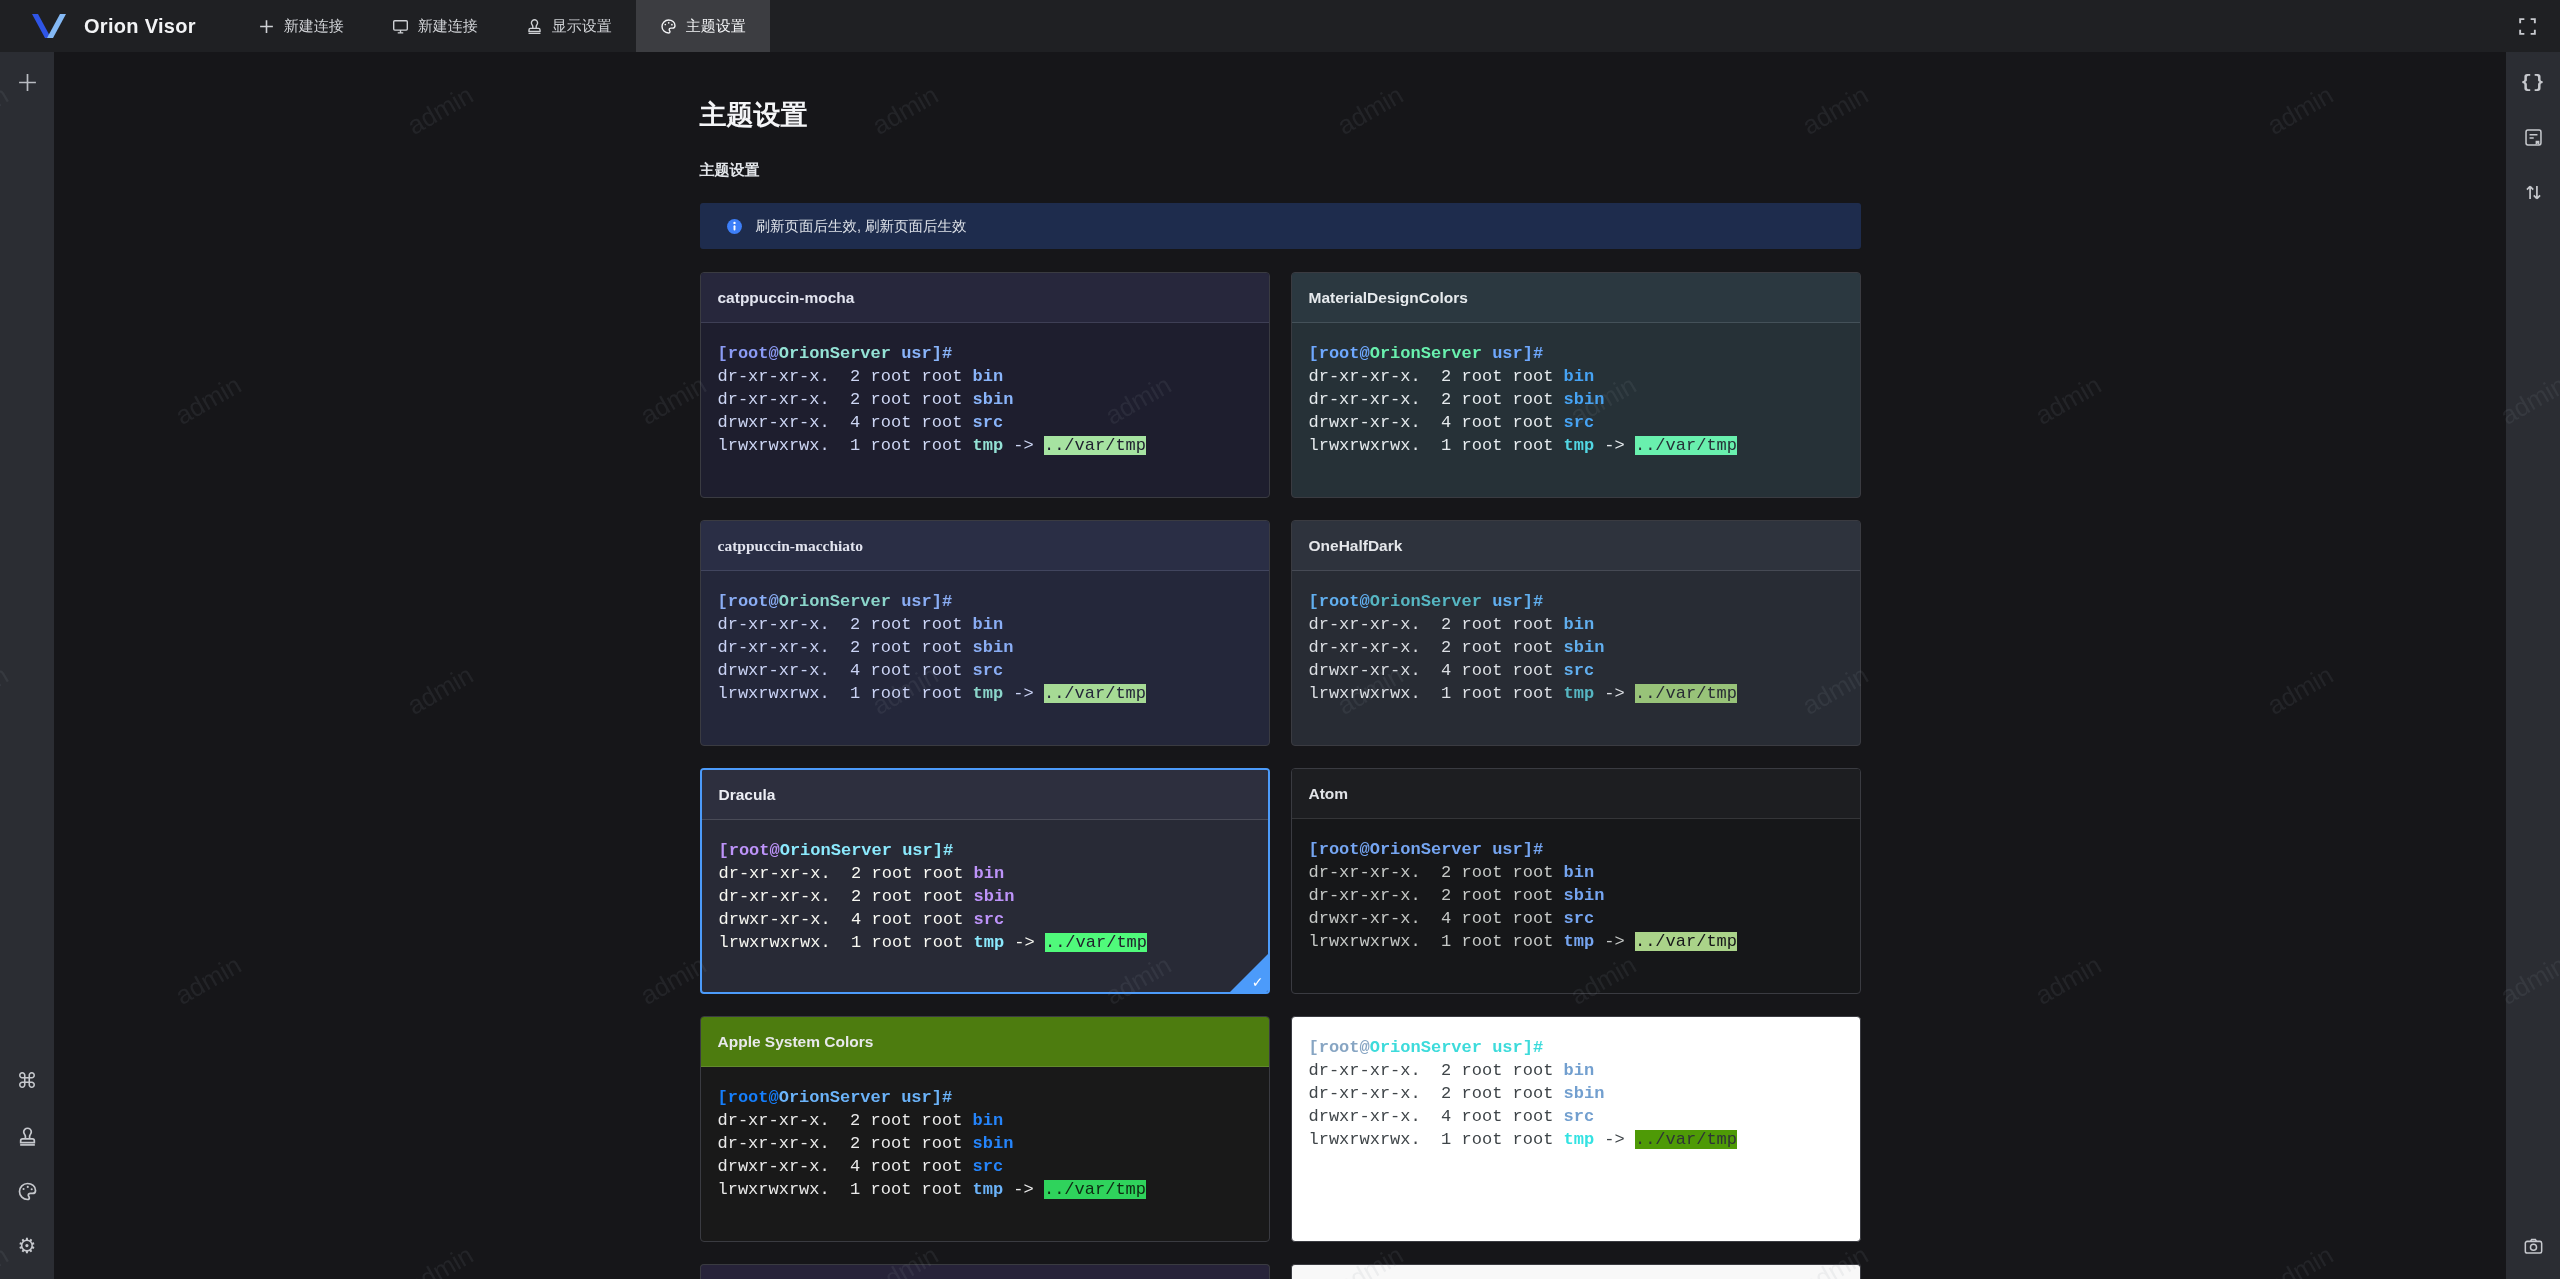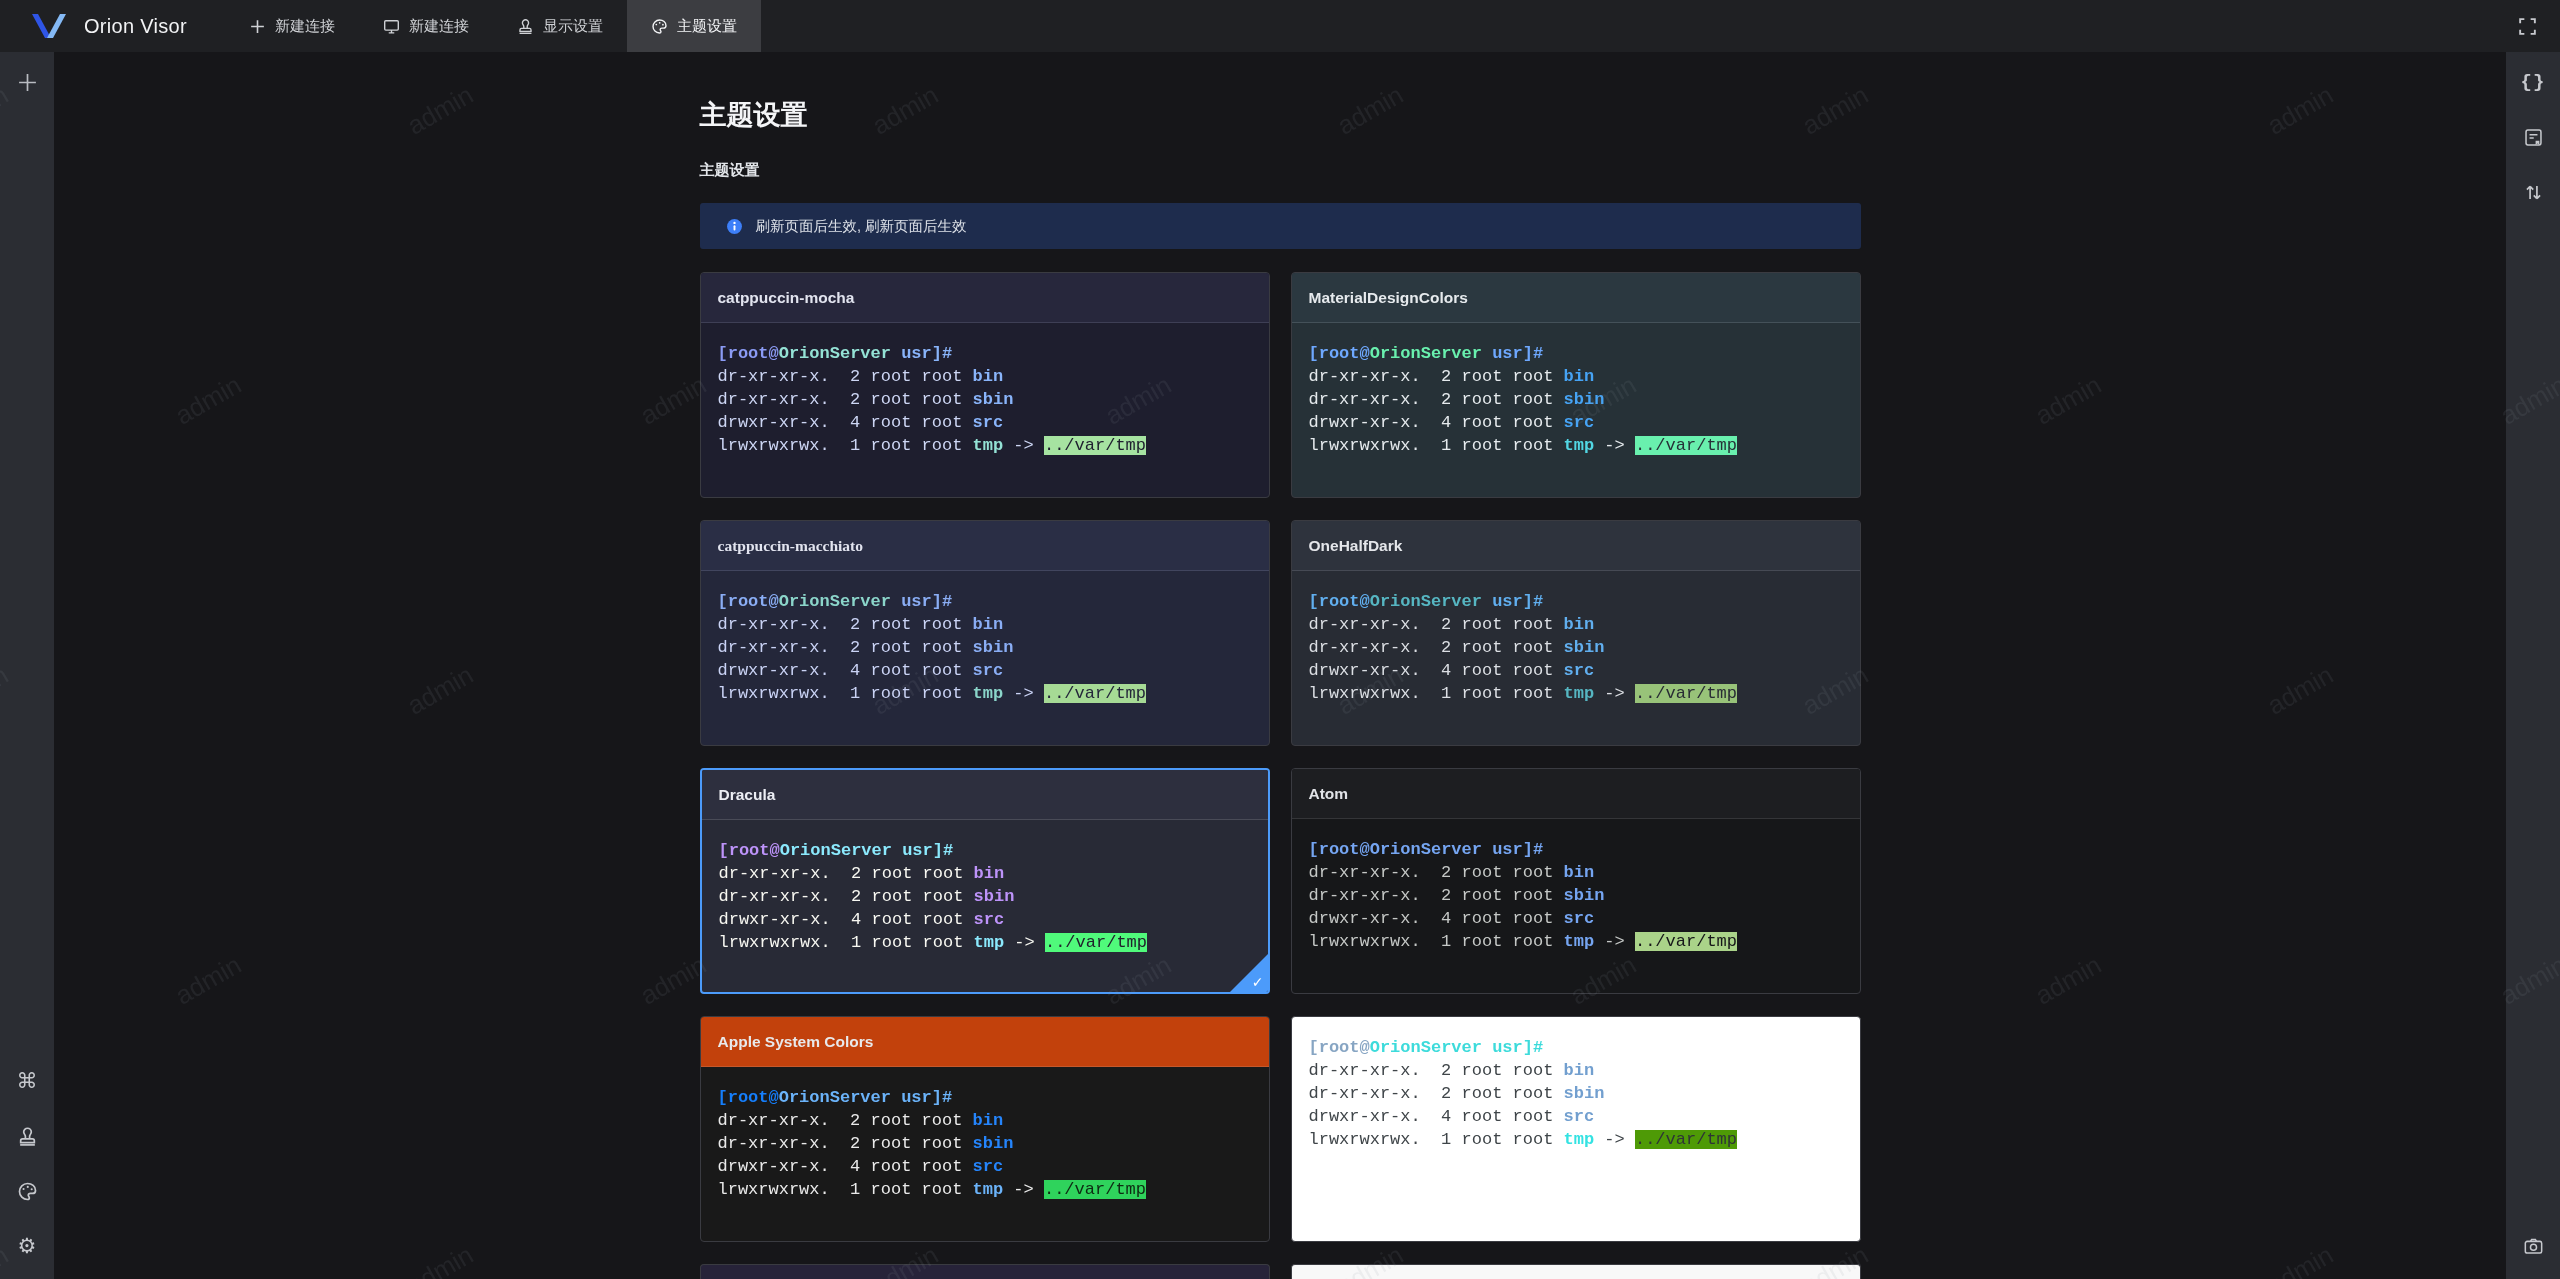--- a/index.html
+++ b/index.html
@@ -4,21 +4,21 @@
 <style>
   * { margin:0; padding:0; box-sizing:border-box; }
   html,body { width:2560px; height:1279px; overflow:hidden; background:#161619;
               font-family:"Liberation Sans", sans-serif; }
   #stage { position:relative; width:2560px; height:1279px; background:#161619; overflow:hidden; }
 
   
   .app-header { position:absolute; left:0; top:0; width:2560px; height:52px;
                 background:#1f2023; display:flex; align-items:stretch; z-index:20; }
   .brand { display:flex; align-items:center; gap:14px; padding:0 38px 0 28px; }
-  .brand-name { color:#f2f3f5; font-size:20px; font-weight:normal; letter-spacing:.3px; white-space:nowrap; }
+  .brand-name { color:#f2f3f5; font-size:20px; font-weight:bold; letter-spacing:.3px; white-space:nowrap; }
   .tabs { display:flex; align-items:stretch; }
   .tab { display:flex; align-items:center; gap:9px; padding:0 24px; color:#cfd1d5;
          font-size:15px; cursor:pointer; white-space:nowrap; }
   .tab svg { width:17px; height:17px; }
   .tab.active { background:#3c3d41; color:#f3f4f6; }
   .header-right { margin-left:auto; display:flex; align-items:center; padding-right:16px; }
   .icon-btn { width:34px; height:34px; display:flex; align-items:center; justify-content:center;
               color:#c6c8cd; cursor:pointer; }
   .icon-btn svg { width:21px; height:21px; }
 
@@ -241,21 +241,21 @@
           </div>
           <div class="theme-card" style="background: rgb(22, 23, 25);">
     <div class="theme-card-header" style="color: rgb(226, 228, 232); background: rgb(29, 30, 33); border-bottom-color: rgba(197, 200, 198, 0.14);">Atom</div>
     <pre class="theme-terminal"><span class="b" style="color: rgb(117, 165, 241);">[root@</span><span class="b" style="color: rgb(117, 165, 241);">OrionServer</span><span class="b" style="color: rgb(117, 165, 241);"> usr]#</span><span style="color: rgb(197, 200, 198);">
 </span><span style="color: rgb(197, 200, 198);">dr-xr-xr-x.  2 root root </span><span class="b" style="color: rgb(117, 165, 241);">bin</span><span style="color: rgb(197, 200, 198);">
 </span><span style="color: rgb(197, 200, 198);">dr-xr-xr-x.  2 root root </span><span class="b" style="color: rgb(117, 165, 241);">sbin</span><span style="color: rgb(197, 200, 198);">
 </span><span style="color: rgb(197, 200, 198);">drwxr-xr-x.  4 root root </span><span class="b" style="color: rgb(117, 165, 241);">src</span><span style="color: rgb(197, 200, 198);">
 </span><span style="color: rgb(197, 200, 198);">lrwxrwxrwx.  1 root root </span><span class="b" style="color: rgb(117, 165, 241);">tmp</span><span style="color: rgb(197, 200, 198);"> -&gt; </span><span style="color: rgb(22, 23, 25); background: rgb(170, 211, 137);">../var/tmp</span></pre>
   </div>
           <div class="theme-card" style="background: rgb(25, 25, 25);">
-    <div class="theme-card-header" style="color: rgb(232, 233, 235); background: #c2410c; border-bottom-color: rgba(234, 234, 234, 0.14);">Apple System Colors</div>
+    <div class="theme-card-header" style="color: rgb(232, 233, 235); background: #4d7c0f; border-bottom-color: rgba(234, 234, 234, 0.14);">Apple System Colors</div>
     <pre class="theme-terminal"><span class="b" style="color: rgb(21, 126, 251);">[root@</span><span class="b" style="color: rgb(107, 179, 249);">OrionServer</span><span class="b" style="color: rgb(107, 179, 249);"> usr]#</span><span style="color: rgb(234, 234, 234);">
 </span><span style="color: rgb(234, 234, 234);">dr-xr-xr-x.  2 root root </span><span class="b" style="color: rgb(37, 133, 252);">bin</span><span style="color: rgb(234, 234, 234);">
 </span><span style="color: rgb(234, 234, 234);">dr-xr-xr-x.  2 root root </span><span class="b" style="color: rgb(37, 133, 252);">sbin</span><span style="color: rgb(234, 234, 234);">
 </span><span style="color: rgb(234, 234, 234);">drwxr-xr-x.  4 root root </span><span class="b" style="color: rgb(37, 133, 252);">src</span><span style="color: rgb(234, 234, 234);">
 </span><span style="color: rgb(234, 234, 234);">lrwxrwxrwx.  1 root root </span><span class="b" style="color: rgb(107, 179, 249);">tmp</span><span style="color: rgb(234, 234, 234);"> -&gt; </span><span style="color: rgb(14, 43, 18); background: rgb(47, 211, 92);">../var/tmp</span></pre>
   </div>
           <div class="theme-card" style="background: rgb(255, 255, 255);">
     <pre class="theme-terminal"><span class="b" style="color: rgb(135, 165, 195);">[root@</span><span class="b" style="color: rgb(61, 219, 219);">OrionServer</span><span class="b" style="color: rgb(61, 219, 219);"> usr]#</span><span style="color: rgb(63, 69, 73);">
 </span><span style="color: rgb(63, 69, 73);">dr-xr-xr-x.  2 root root </span><span class="b" style="color: rgb(114, 159, 207);">bin</span><span style="color: rgb(63, 69, 73);">
 </span><span style="color: rgb(63, 69, 73);">dr-xr-xr-x.  2 root root </span><span class="b" style="color: rgb(114, 159, 207);">sbin</span><span style="color: rgb(63, 69, 73);">

